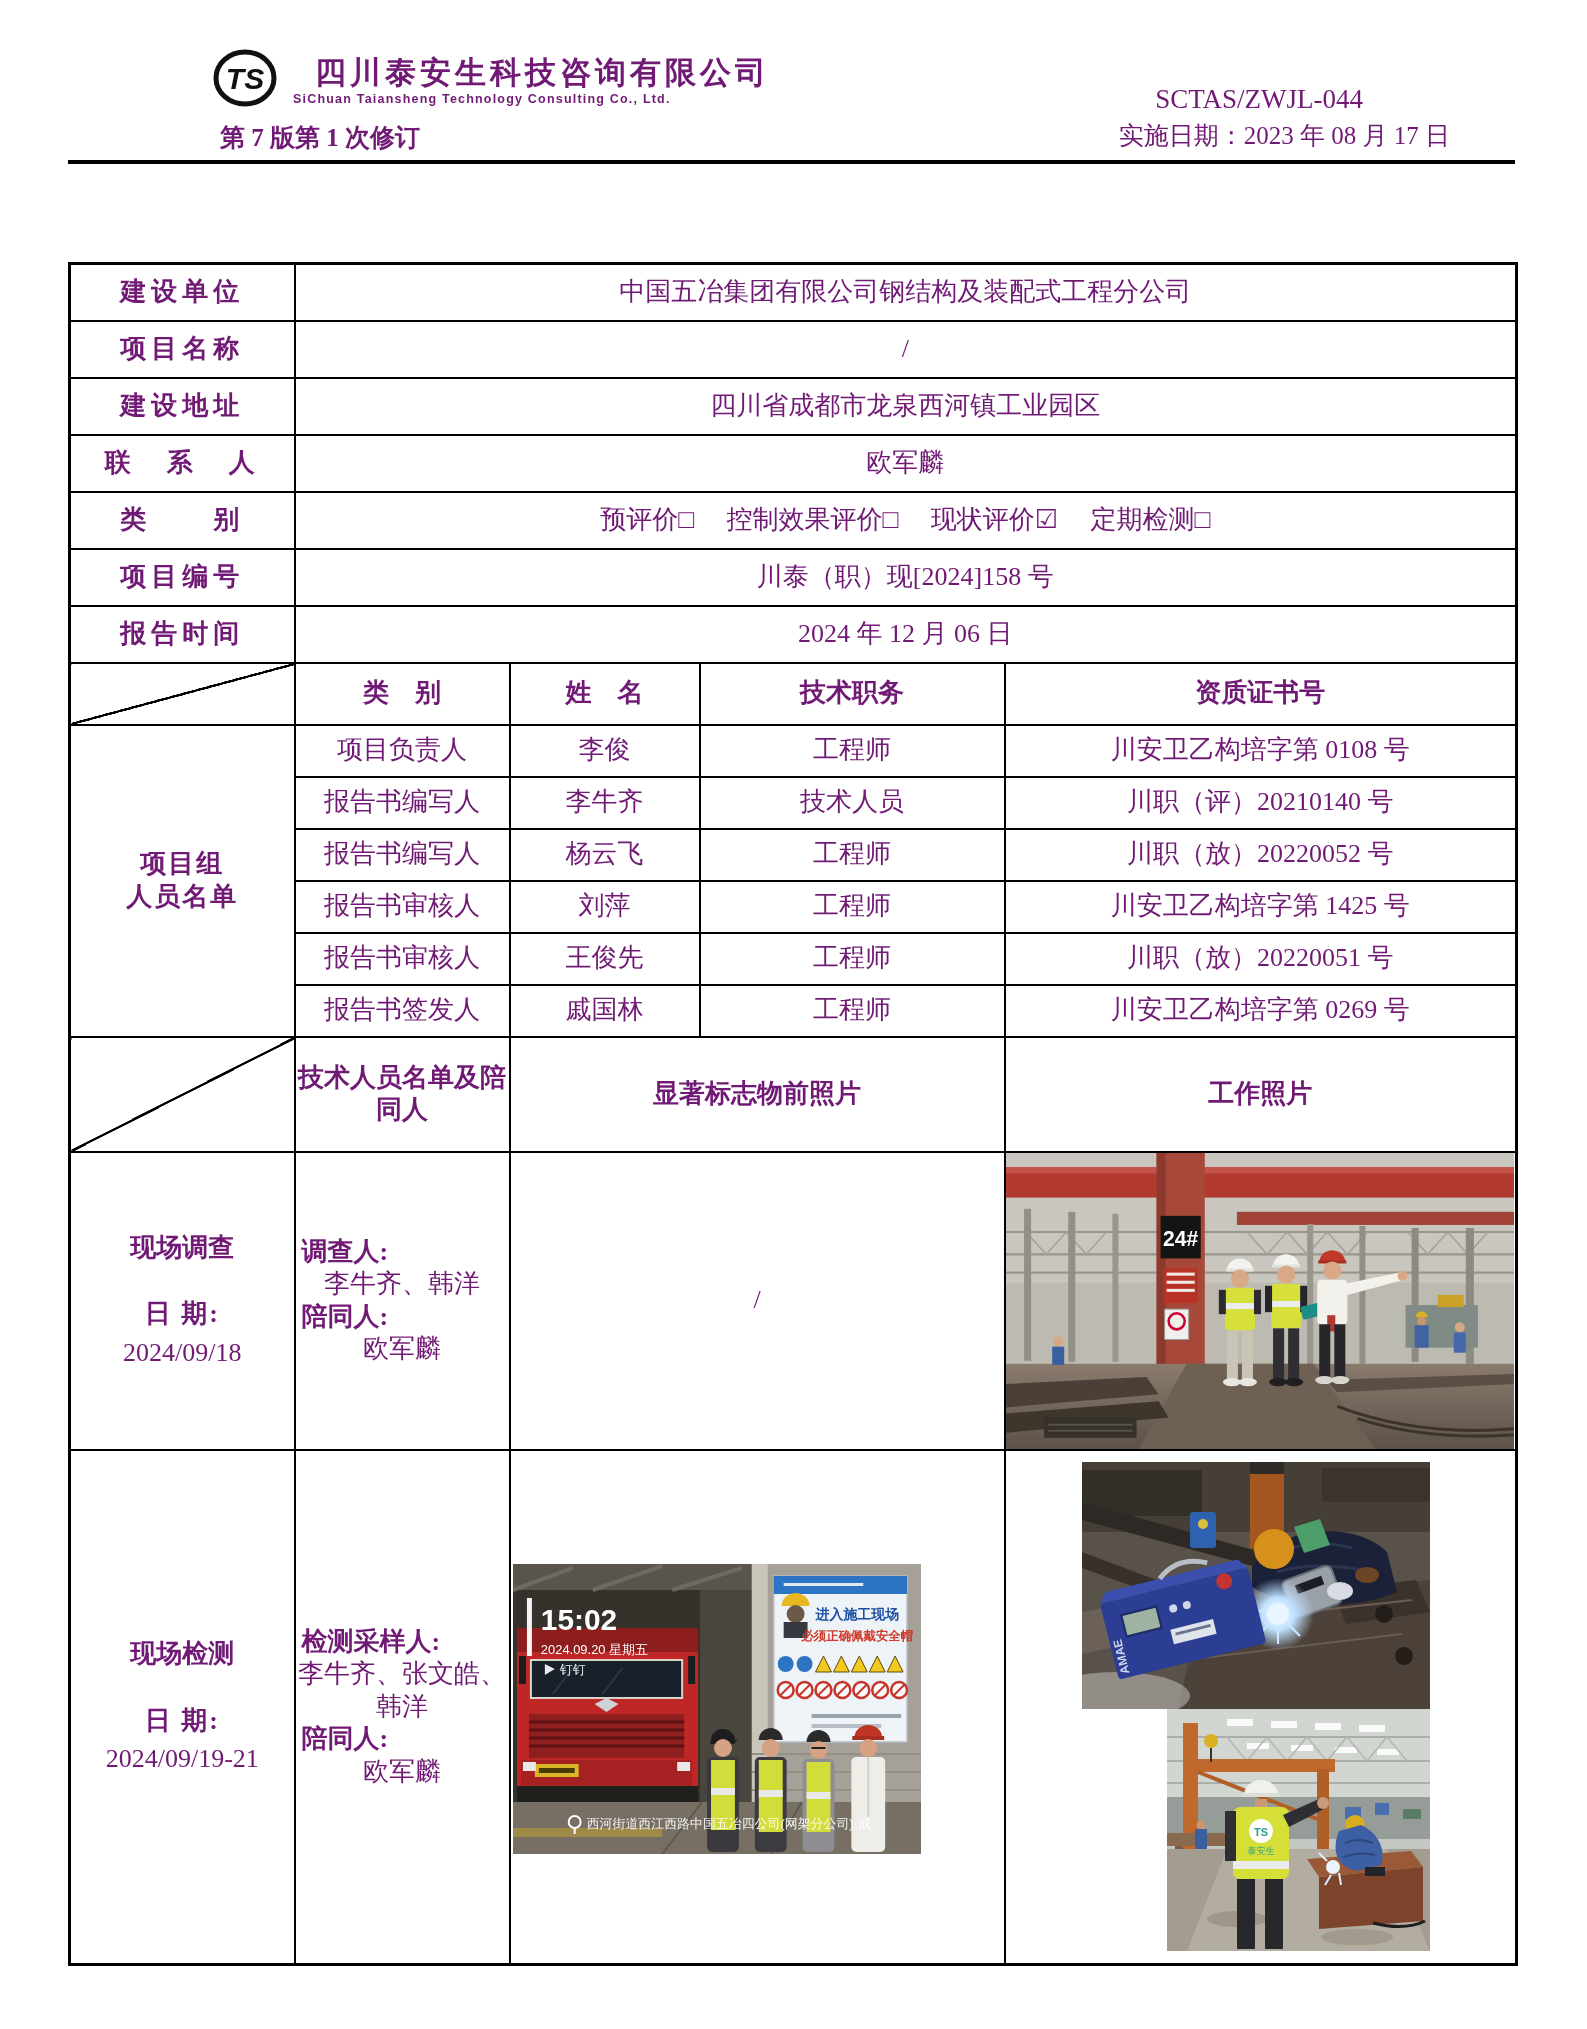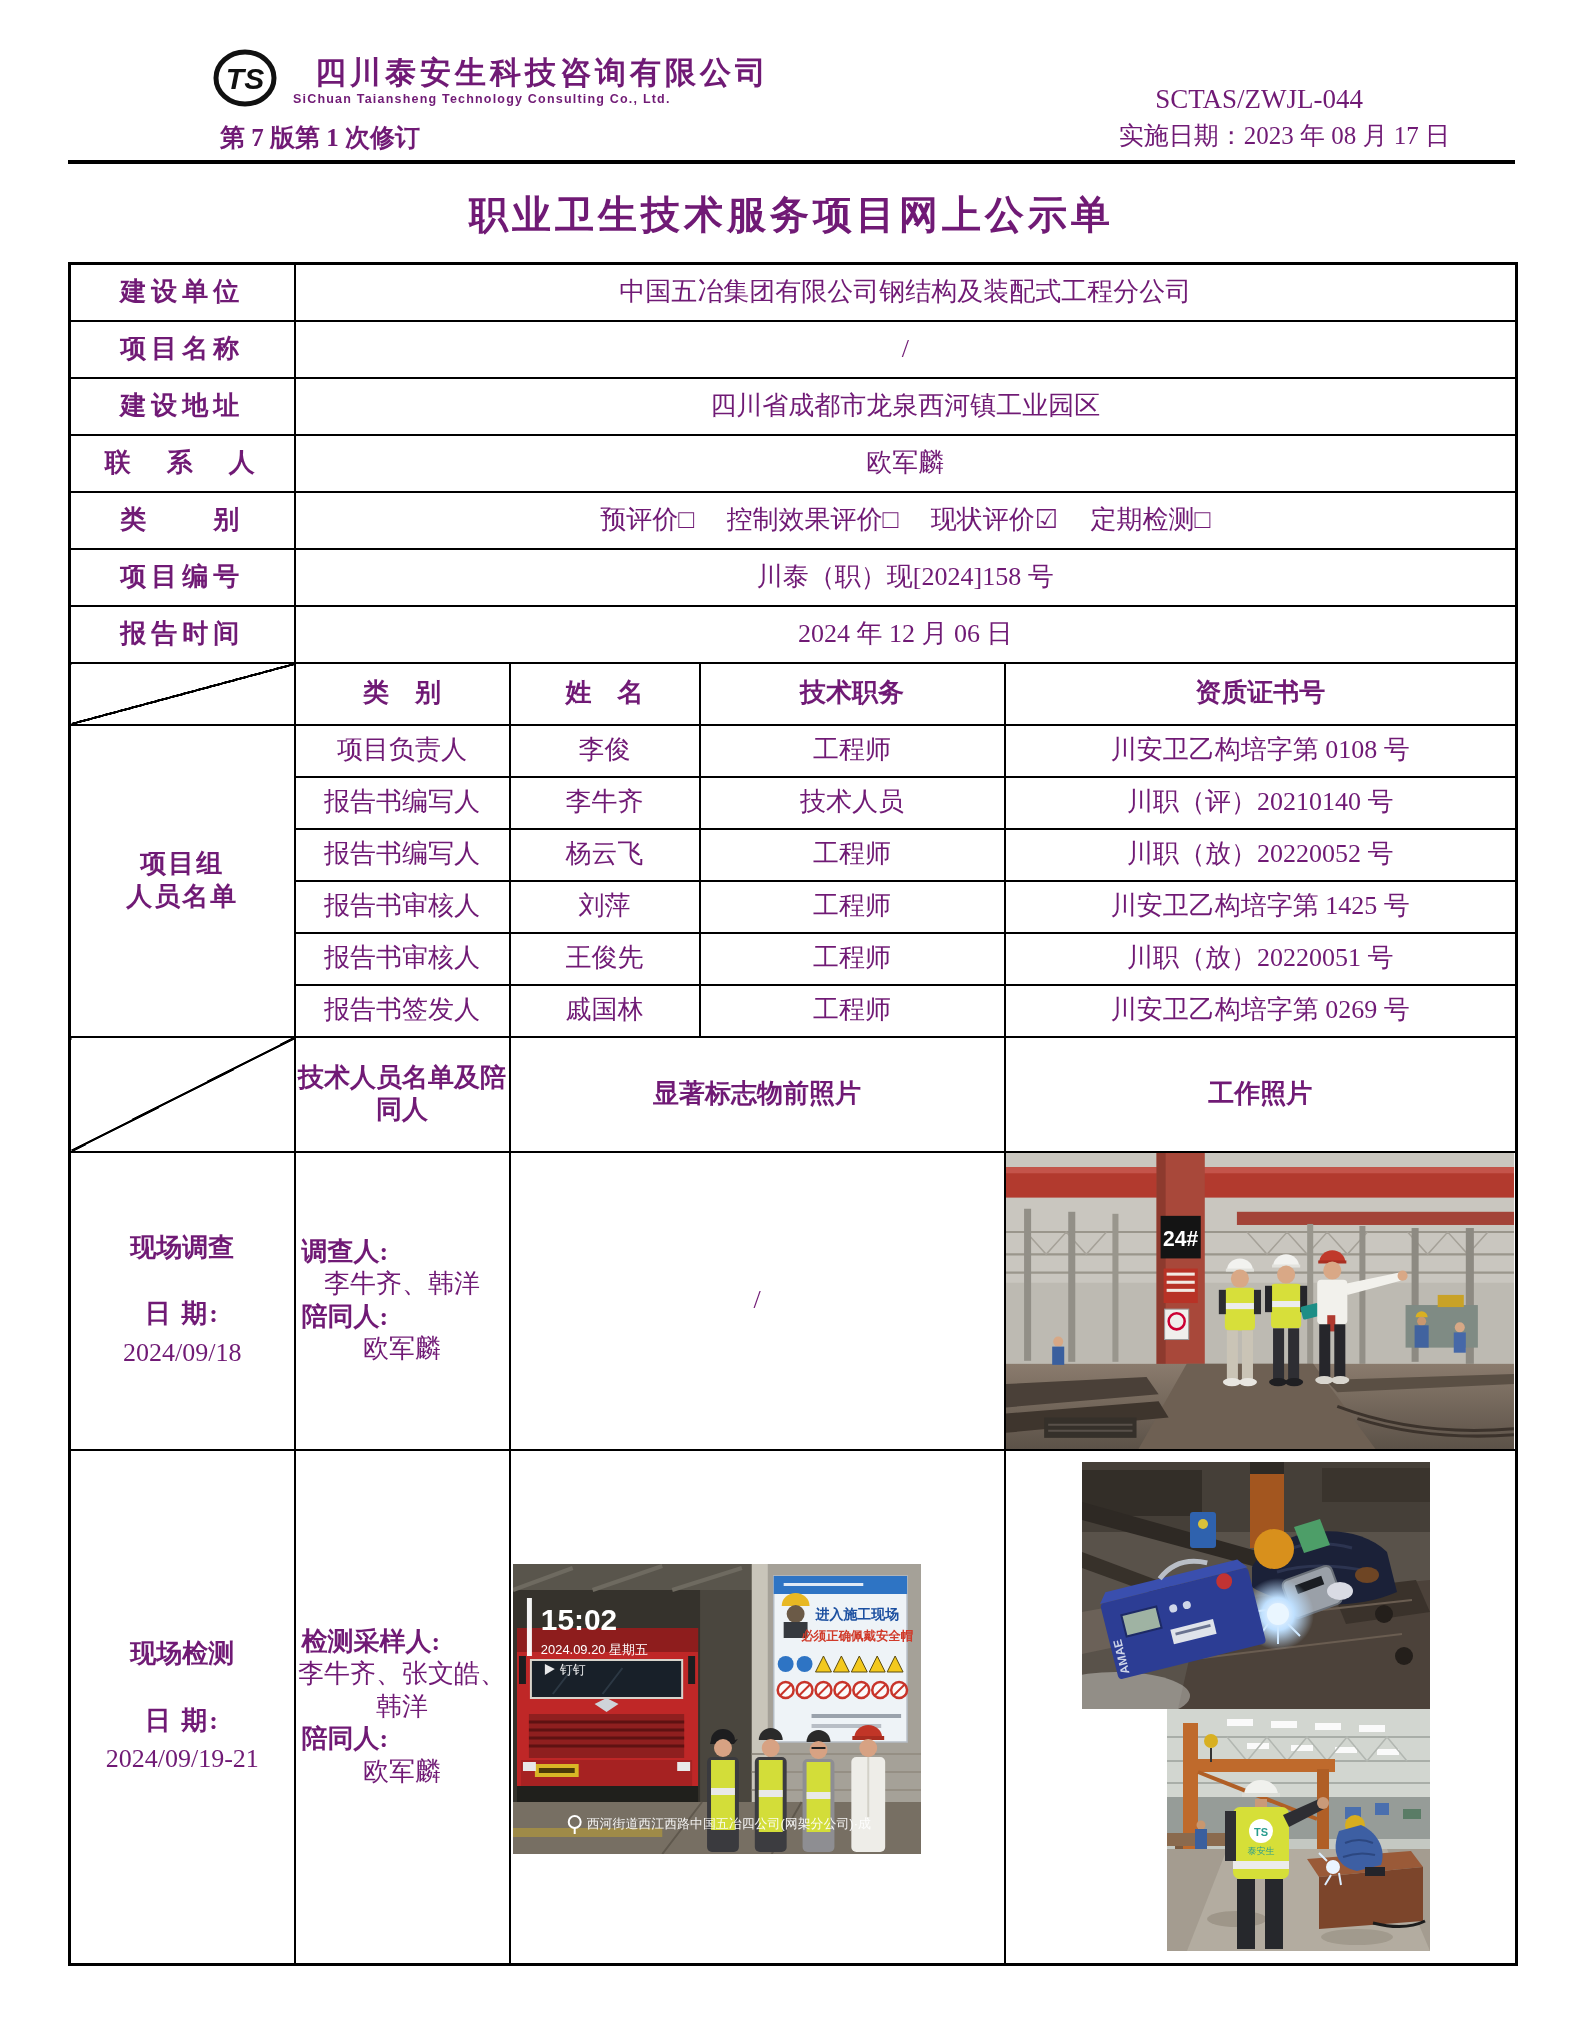--- a/index.html
+++ b/index.html
@@ -53,21 +53,20 @@
   <svg class="logo-box" viewBox="0 0 64 60">
     <ellipse cx="32" cy="30" rx="29" ry="26" fill="none" stroke="#111" stroke-width="5"></ellipse>
     <text x="32" y="41" text-anchor="middle" font-size="30" font-weight="bold" font-style="italic" fill="#111">TS</text>
   </svg>
   <div class="co-zh">四川泰安生科技咨询有限公司</div>
   <div class="co-en">SiChuan Taiansheng Technology Consulting Co., Ltd.</div>
   <div class="rev">第 7 版第 1 次修订</div>
   <div class="doccode">SCTAS/ZWJL-044</div>
   <div class="impldate">实施日期：2023 年 08 月 17 日</div>
   <div class="hrule"></div>
-  <div class="title">职业卫生技术服务项目网上公示单</div>
 
   <table class="main">
     <colgroup>
         <col style="width:225px">
         <col style="width:215px">
         <col style="width:190px">
         <col style="width:305px">
         <col style="width:512px">
       </colgroup>
 

